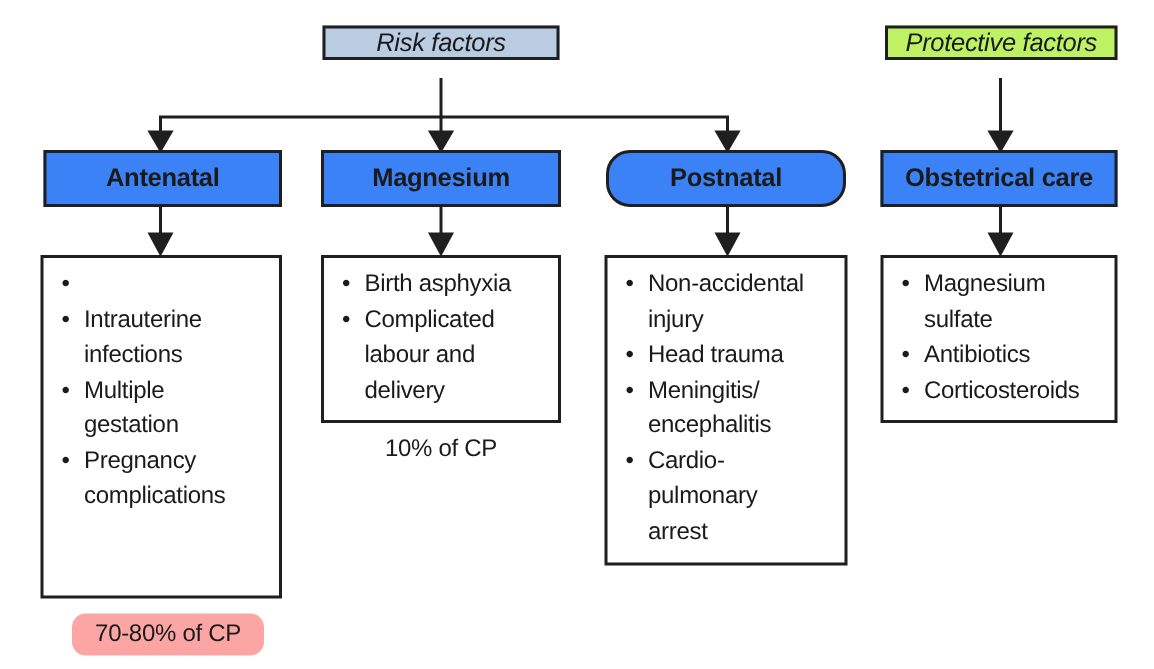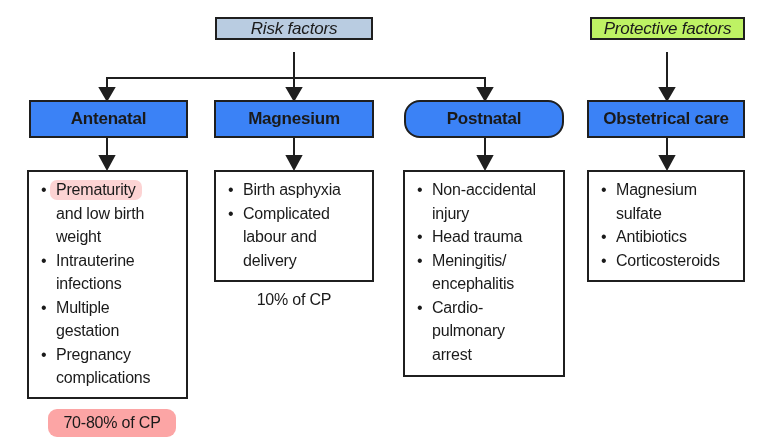--- a/index.html
+++ b/index.html
@@ -148,23 +148,20 @@
     <span>Postnatal</span>
   </div>
   <div class="box cat-box cat-obstetrical">
     <span>Obstetrical care</span>
   </div>
 
   <div class="list-box list-antenatal">
     <ul class="items">
       <li>
         <span class="bullet">•</span>
-        <span class="item-text"><span class="hl">Prematurity</span><span>
-and low birth
-weight</span></span>
       </li>
       <li>
         <span class="bullet">•</span>
         <span class="item-text">Intrauterine
 infections</span>
       </li>
       <li>
         <span class="bullet">•</span>
         <span class="item-text">Multiple
 gestation</span>

